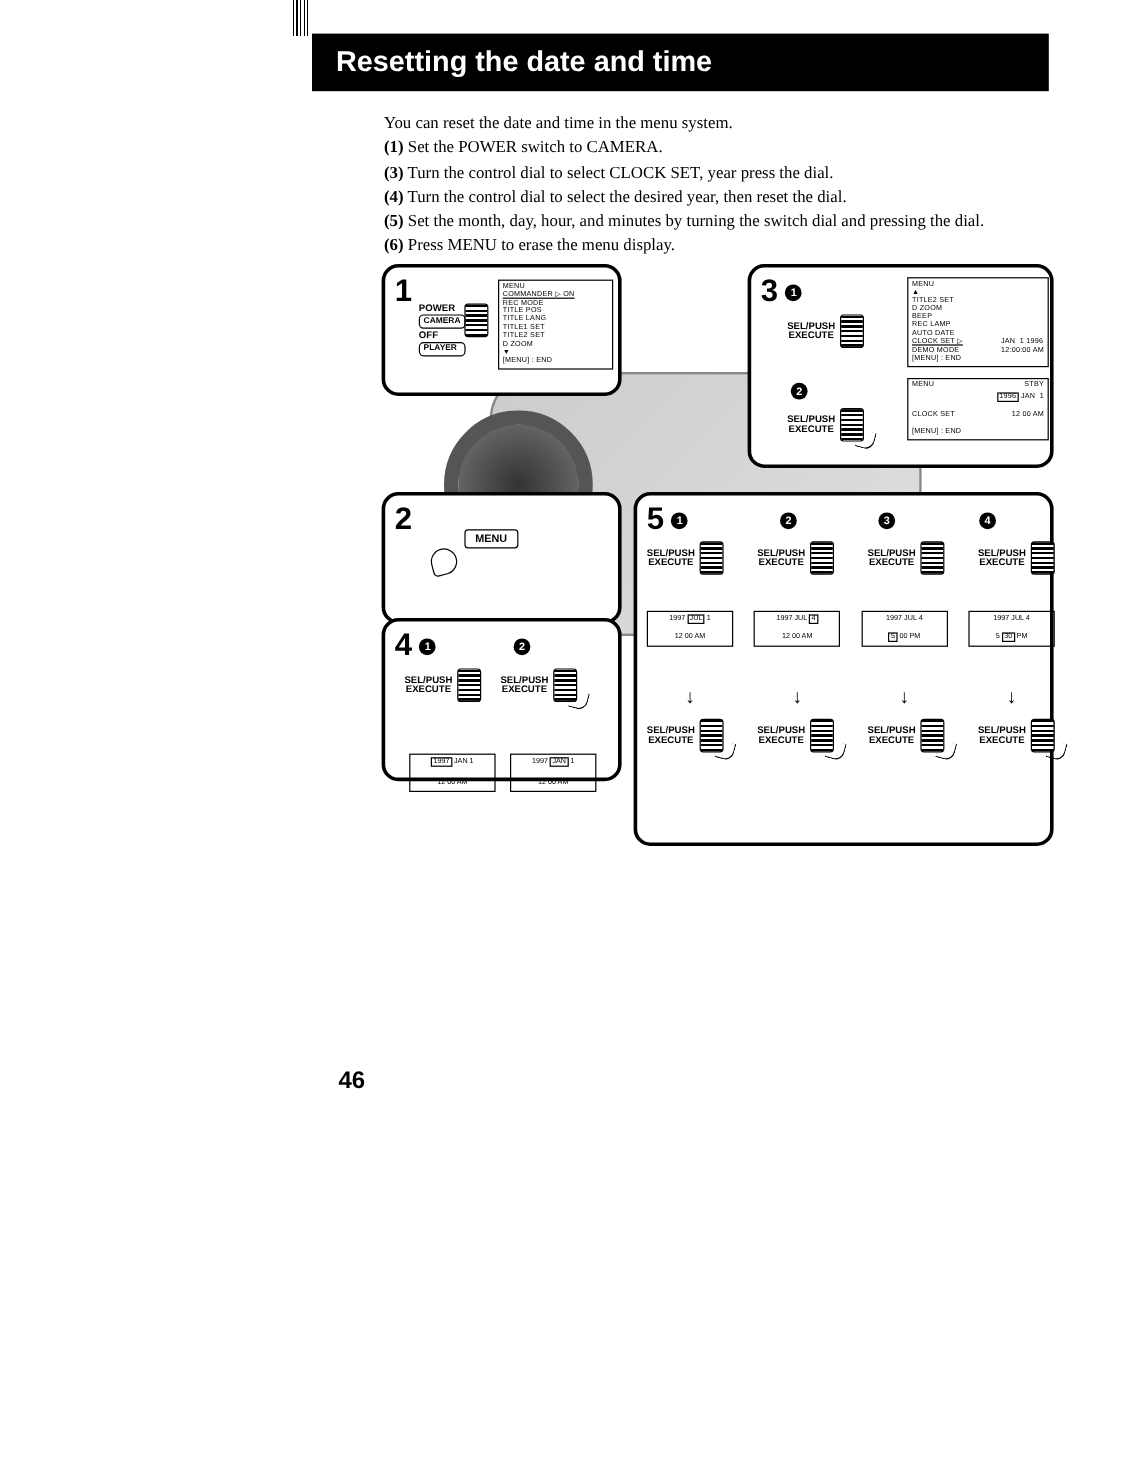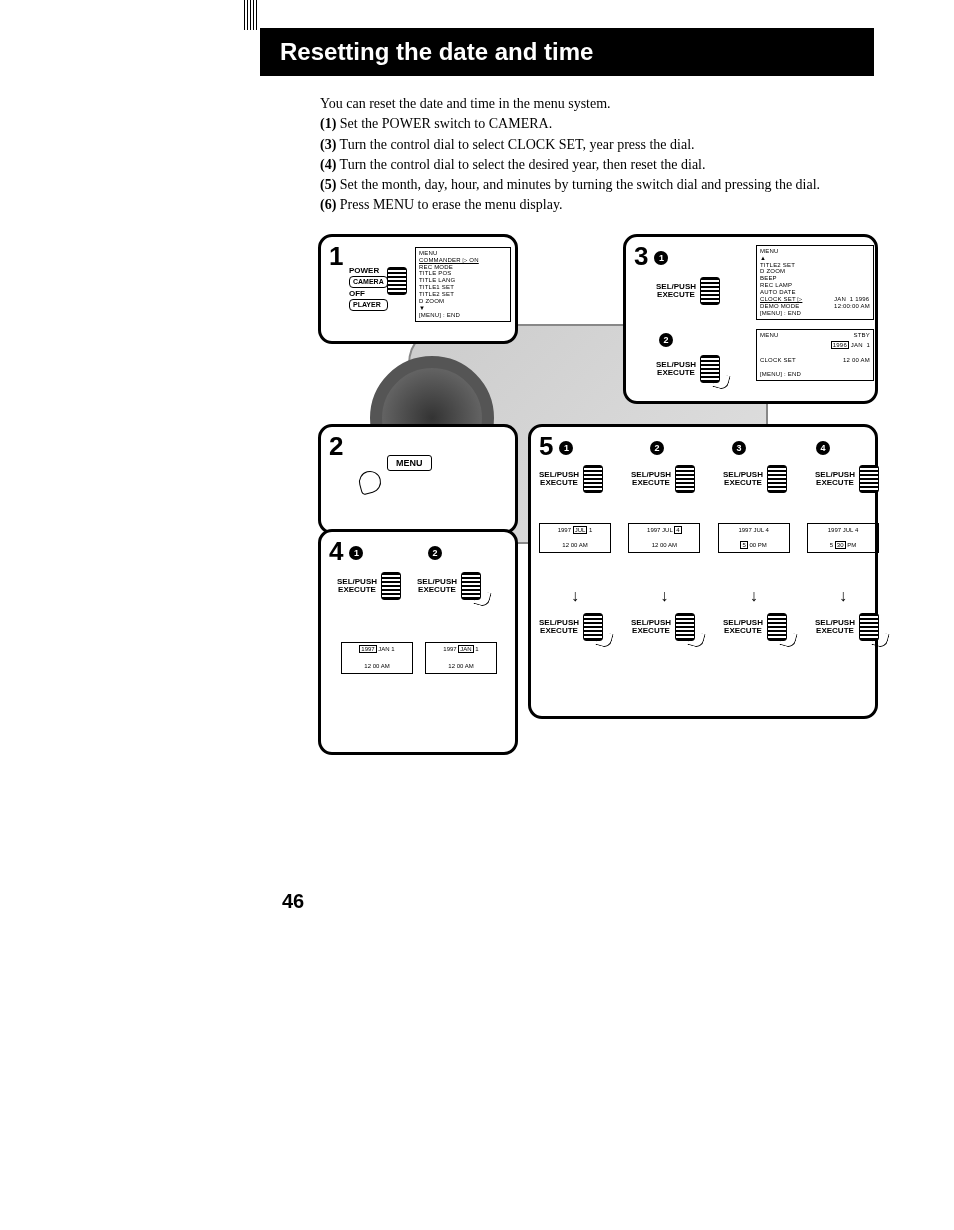--- a/index.html
+++ b/index.html
@@ -1,39 +1,39 @@
 <!DOCTYPE html>
 <html><head>
 <meta charset="utf-8">
 <style>
 *{box-sizing:border-box;margin:0;padding:0}
 body{width:954px;height:1230px;background:#fff;font-family:Georgia,'Times New Roman',serif;color:#000;position:relative}
 .page{padding:28px 80px 0 260px}
 .title-bar{background:#000;color:#fff;padding:10px 20px;font-family:Arial,Helvetica,sans-serif;font-weight:700;font-size:24px;margin-bottom:18px}
-.instructions{padding-left:60px;font-size:14px;line-height:1.45;margin-bottom:18px}
+.instructions{padding-left:60px;font-size:14px;line-height:1.45;margin-bottom:4px}
 .instructions p{margin:0}
 .step-line b{font-weight:700}
 .indent{padding-left:24px}
 .panels{position:relative;width:560px;height:490px;margin-left:58px}
 .panel{position:absolute;border:3px solid #000;border-radius:14px;background:#fff;font-family:Arial,Helvetica,sans-serif}
 .big-num{font-family:Arial,Helvetica,sans-serif;font-weight:900;font-size:26px;position:absolute;left:8px;top:4px}
 .sub-bullet{display:inline-block;width:14px;height:14px;border-radius:50%;background:#000;color:#fff;font-size:9px;font-weight:700;text-align:center;line-height:14px;vertical-align:2px;margin-left:3px}
 .sub-bullet-lg{display:inline-block;width:14px;height:14px;border-radius:50%;background:#000;color:#fff;font-size:9px;font-weight:700;text-align:center;line-height:14px;margin:0 0 0 6px;position:relative;top:-4px}
 .tiny-menu{font-size:6px;line-height:1.15;font-family:Arial,Helvetica,sans-serif;letter-spacing:.2px}
 .knob{display:inline-block;width:20px;height:28px;background:repeating-linear-gradient(#000,#000 2px,#fff 2px,#fff 4px);border:1.5px solid #000;border-radius:3px;vertical-align:middle}
 .hand-knob{display:inline-block;position:relative}
 .hand-knob::after{content:"";position:absolute;right:-9px;bottom:-6px;width:14px;height:14px;border:1.4px solid #000;border-left:none;border-top:none;border-radius:0 0 8px 0;transform:rotate(15deg)}
 .selpush{font-size:8px;font-weight:700;line-height:1;display:inline-block;text-align:center;vertical-align:middle;margin-right:2px}
 .sp-block{display:inline-flex;align-items:center;gap:2px}
 .camera-bg{position:absolute;left:90px;top:90px;width:360px;height:220px;border:2px solid #888;border-radius:40px 26px 26px 40px;background:linear-gradient(135deg,#ccc,#e0e0e0);z-index:0}
 .camera-bg::before{content:"";position:absolute;left:-40px;top:30px;width:100px;height:100px;border:12px solid #555;border-radius:50%;background:radial-gradient(#333,#777)}
 .p1{left:0;top:0;width:200px;height:110px;z-index:2}
 .p2{left:0;top:190px;width:200px;height:110px;z-index:2}
 .p3{left:305;top:0;width:255px;height:170px;left:305px;z-index:2}
-.p4{left:0;top:295px;width:200px;height:226px;z-index:2}
+.p4{left:0;top:295px;width:200px;height:136px;z-index:2}
 .p5{left:210px;top:190px;width:350px;height:295px;z-index:2}
 .pwr-labels{position:absolute;left:28px;top:28px;font-size:8px;font-weight:700;line-height:1.4}
 .pwr-labels span{display:block}
 .pwr-box{display:inline-block;border:1px solid #000;border-radius:4px;padding:0 3px;font-size:7px}
 .menu-frame{border:1px solid #000;padding:2px 3px;position:absolute}
 .menu-btn{position:absolute;left:66px;top:28px;font-size:9px;font-weight:700;border:1.5px solid #000;padding:2px 8px;border-radius:3px}
 .hand{position:absolute;width:22px;height:22px;border:1.5px solid #000;border-radius:50% 50% 50% 4px;transform:rotate(-15deg)}
 .small-screen{border:1px solid #000;padding:3px 4px;font-size:6px;line-height:1.2;width:72px;display:inline-block}
 .arrow-down{font-size:16px;text-align:center;margin:2px 0 4px}
 .page-num{position:absolute;left:282px;top:890px;font-family:Arial,Helvetica,sans-serif;font-weight:900;font-size:20px}

